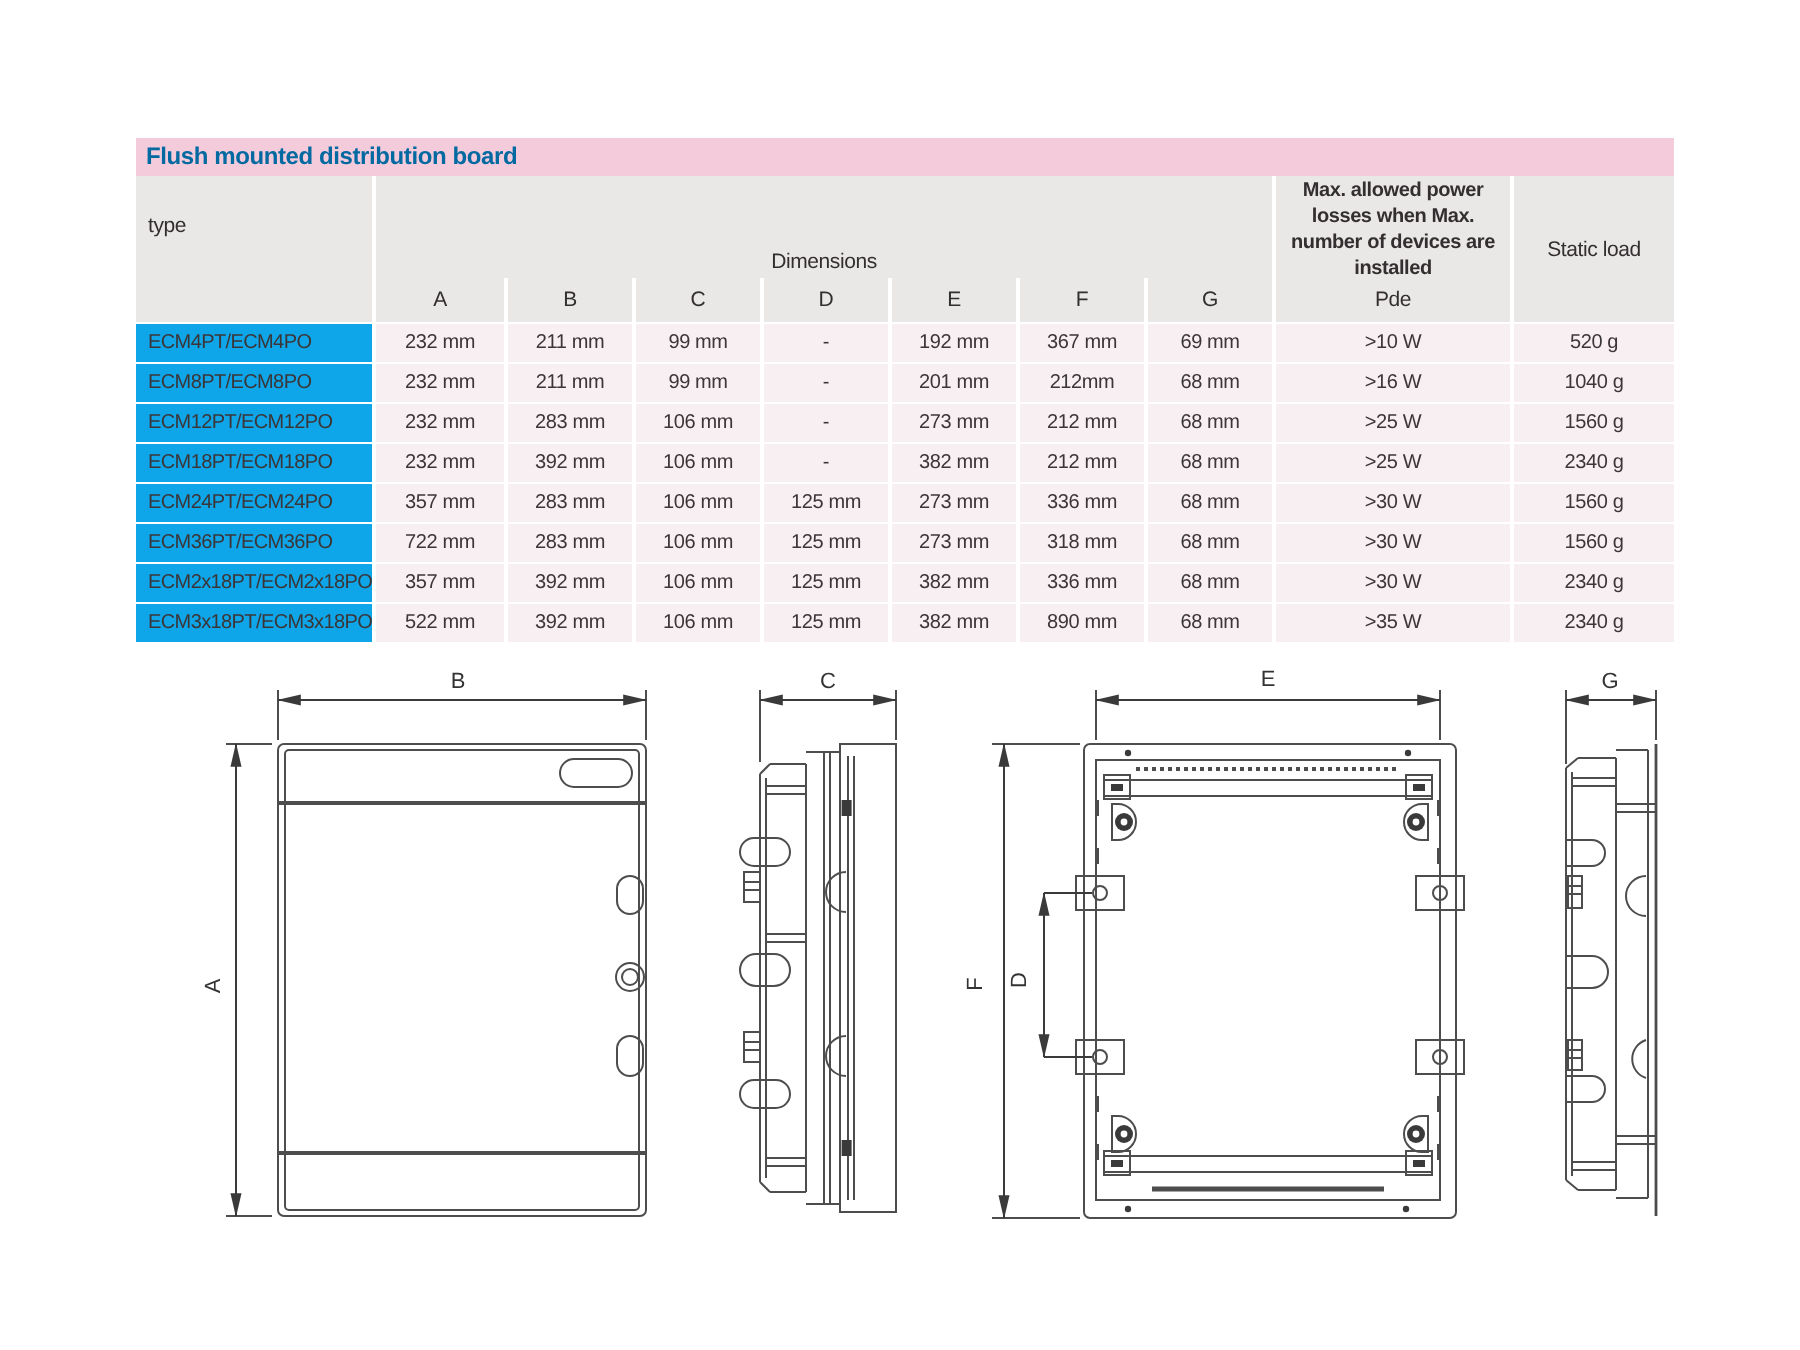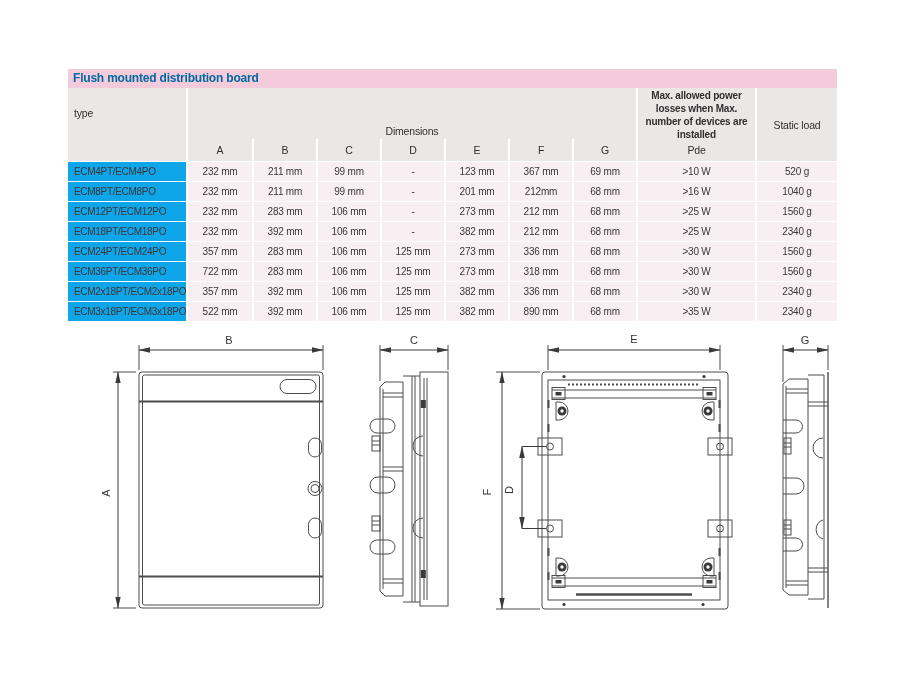--- a/index.html
+++ b/index.html
@@ -76,21 +76,21 @@
     <div class="hcell h-static sep">Static load</div>
   </div>
 
   <div class="tbody" id="tbody">
       <div class="trow">
         <div class="tcell">ECM4PT/ECM4PO</div>
         <div class="vcell">232 mm</div>
         <div class="vcell sep">211 mm</div>
         <div class="vcell sep">99 mm</div>
         <div class="vcell sep">-</div>
-        <div class="vcell sep">123 mm</div>
+        <div class="vcell sep">192 mm</div>
         <div class="vcell sep">367 mm</div>
         <div class="vcell sep">69 mm</div>
         <div class="vcell sep">&gt;10 W</div>
         <div class="vcell sep">520 g</div>
       </div>
       <div class="trow">
         <div class="tcell">ECM8PT/ECM8PO</div>
         <div class="vcell">232 mm</div>
         <div class="vcell sep">211 mm</div>
         <div class="vcell sep">99 mm</div>

